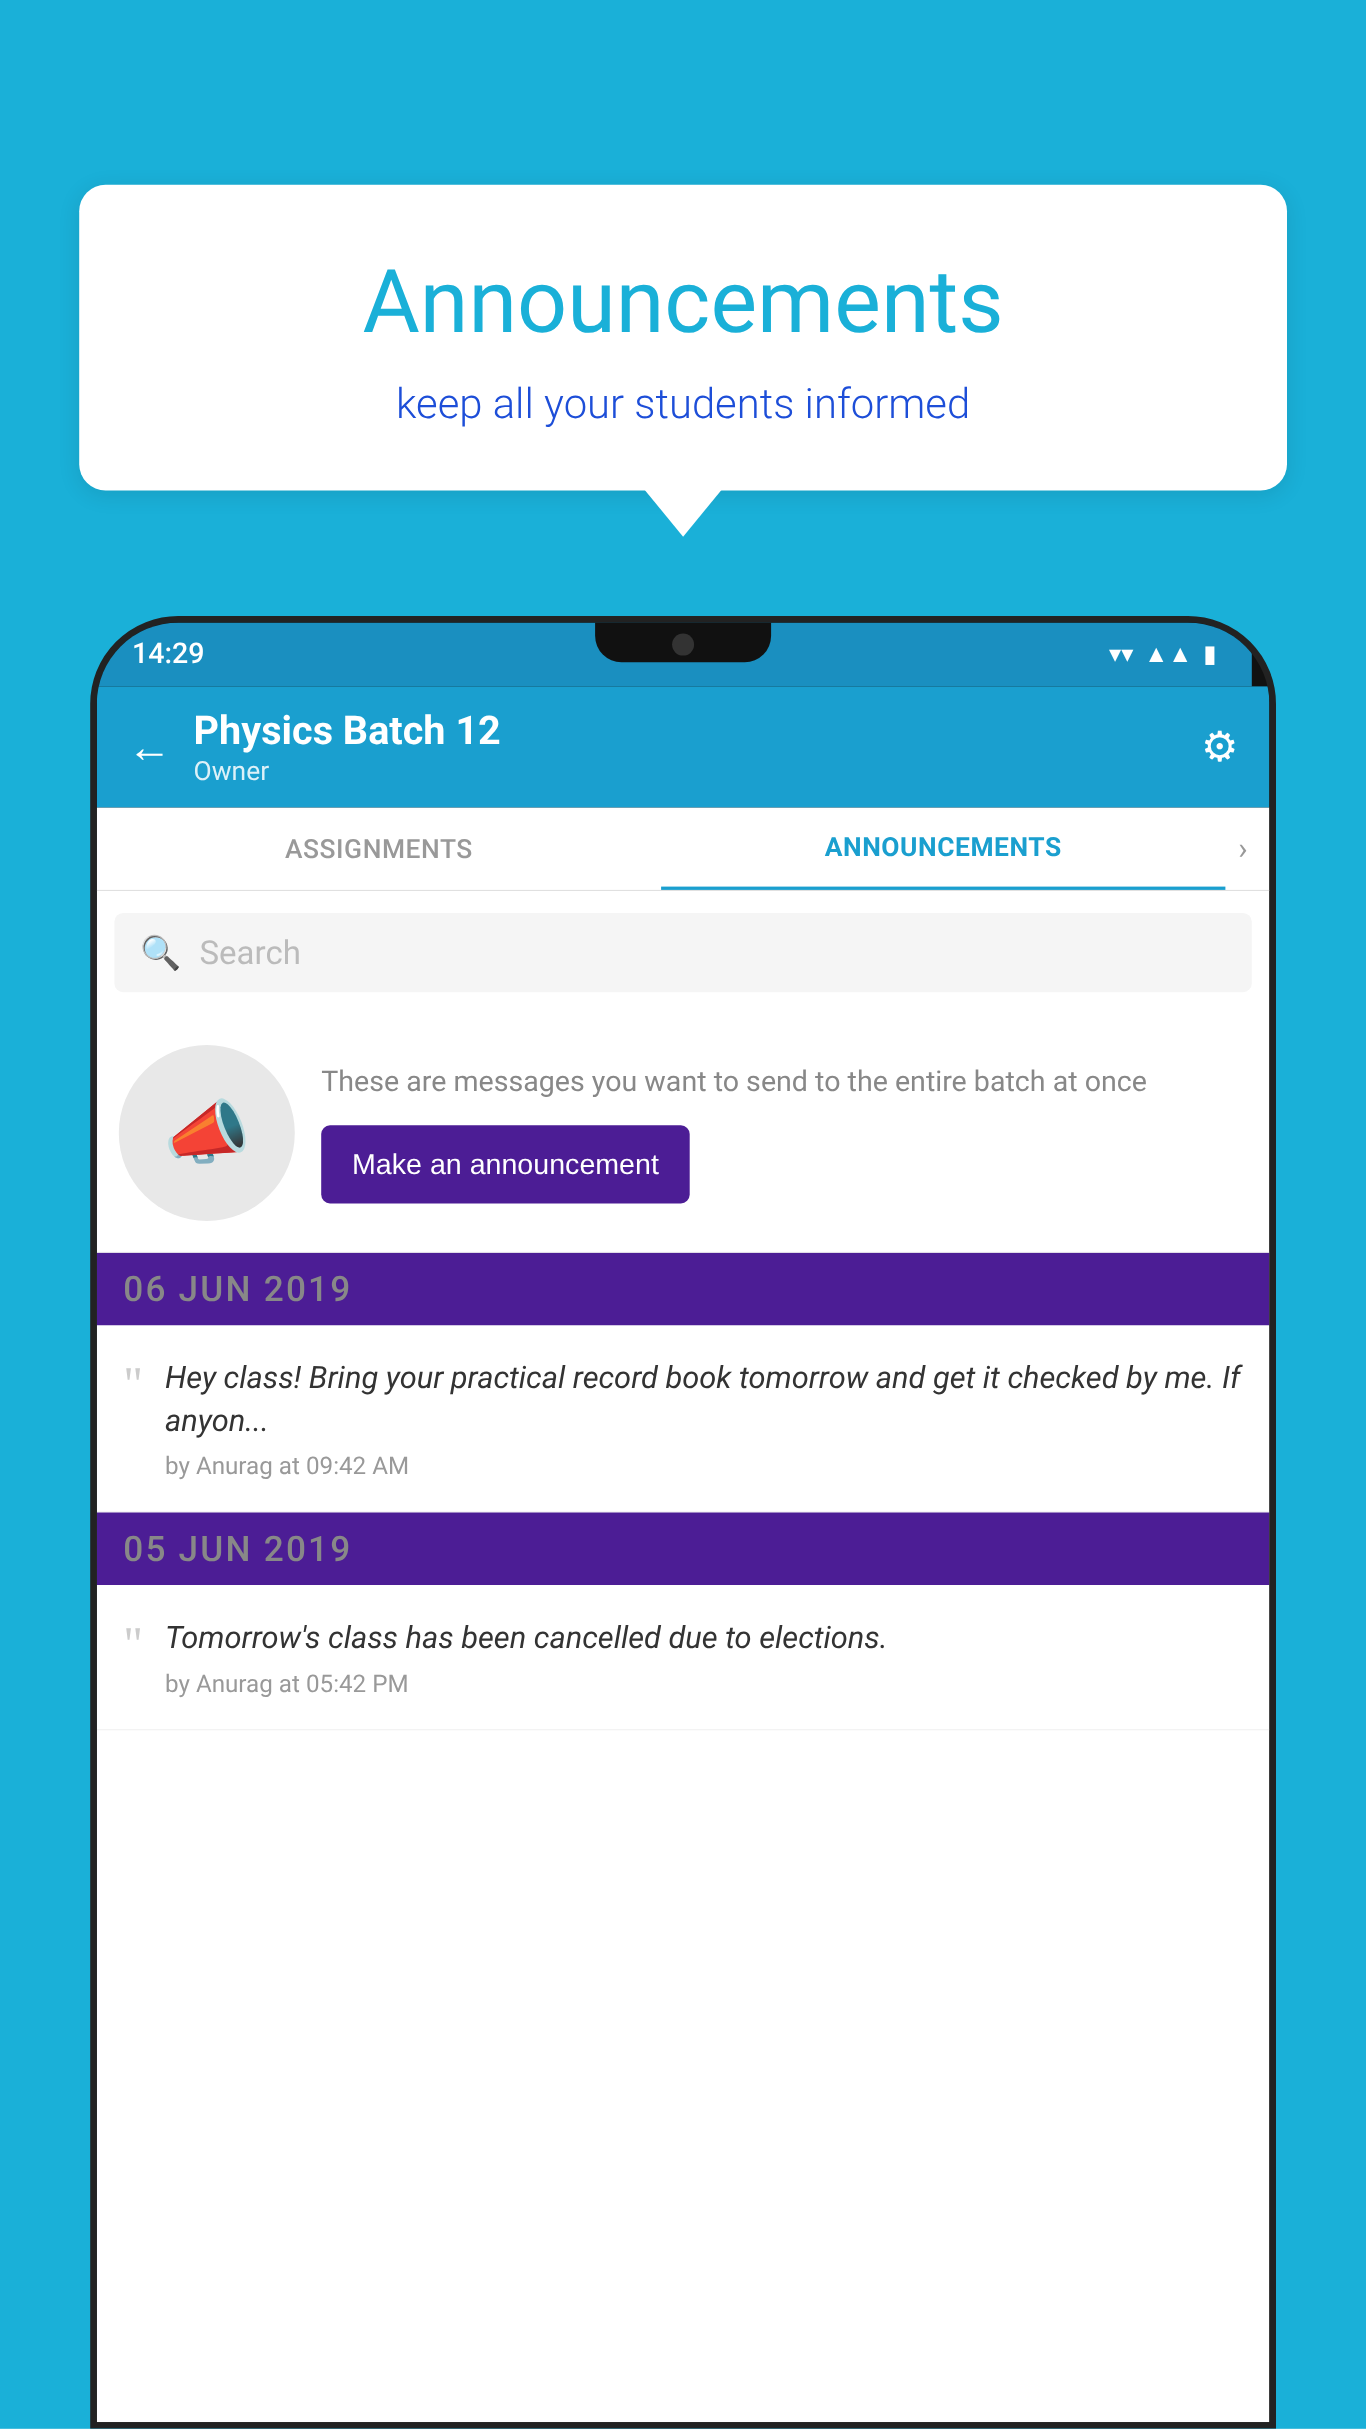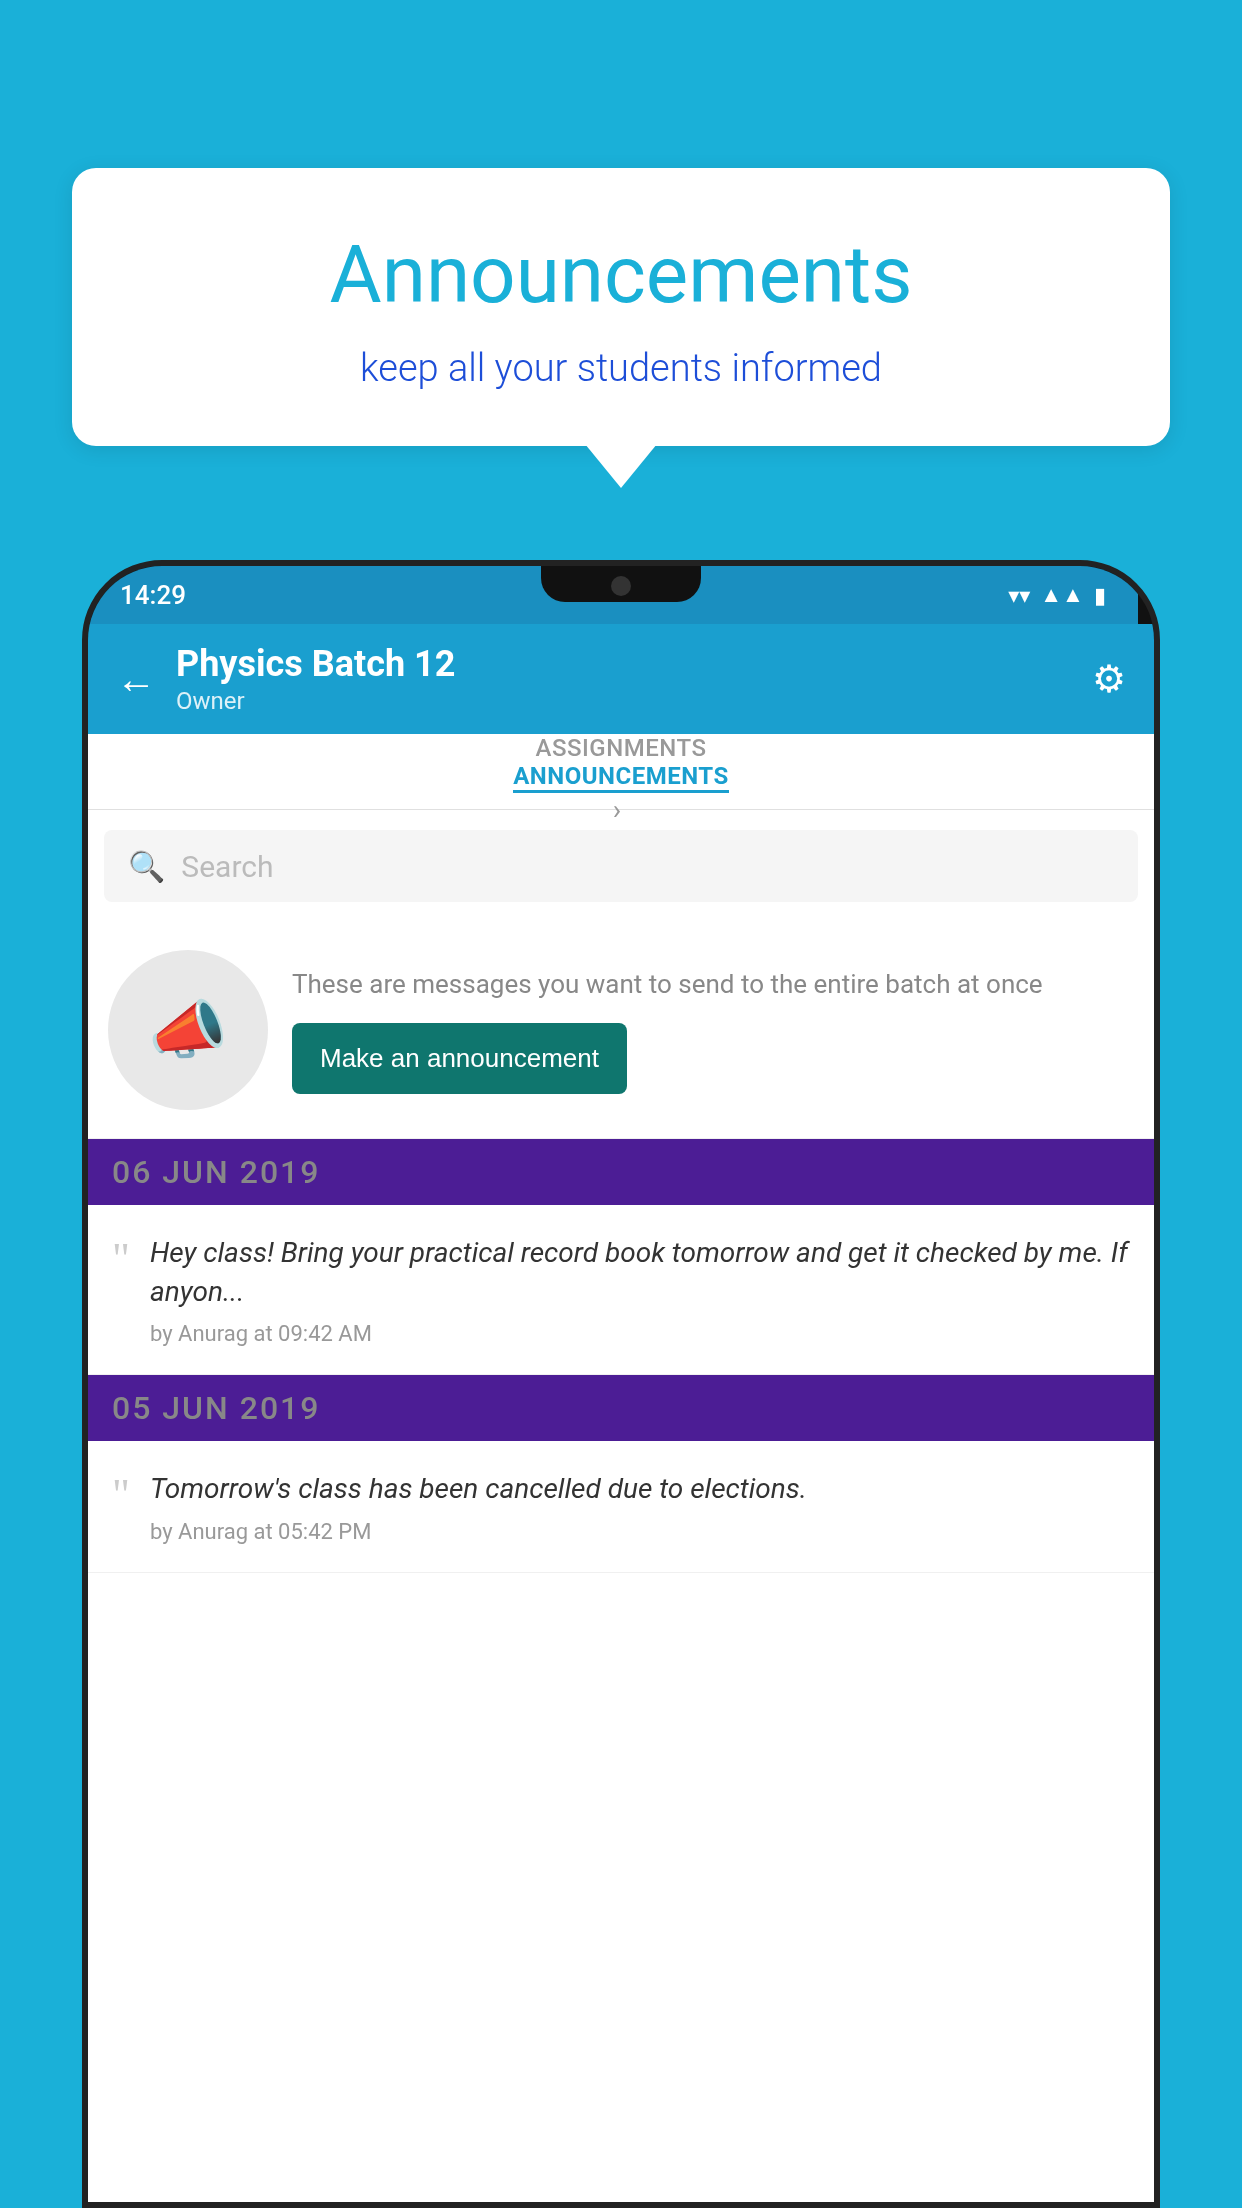--- a/index.html
+++ b/index.html
@@ -157,21 +157,20 @@
       position: absolute;
       top: 168px;
       left: 0;
       right: 0;
       height: 76px;
       background: white;
       display: flex;
       align-items: center;
       border-bottom: 1px solid #e0e0e0;
       z-index: 4;
-      flex-direction: column;
     }
     .tab {
       flex: 1;
       text-align: center;
       font-size: 24px;
       font-weight: 500;
       color: #999;
       height: 100%;
       display: flex;
       align-items: center;
@@ -248,21 +247,21 @@
     .empty-state-text {
       flex: 1;
     }
     .empty-state-desc {
       color: #888;
       font-size: 26px;
       line-height: 1.4;
       margin-bottom: 20px;
     }
     .make-announcement-btn {
-      background: #0f766e;
+      background: #4c1d95;
       color: white;
       border: none;
       border-radius: 8px;
       padding: 20px 28px;
       font-size: 26px;
       font-weight: 500;
       cursor: pointer;
       display: inline-block;
     }
 

